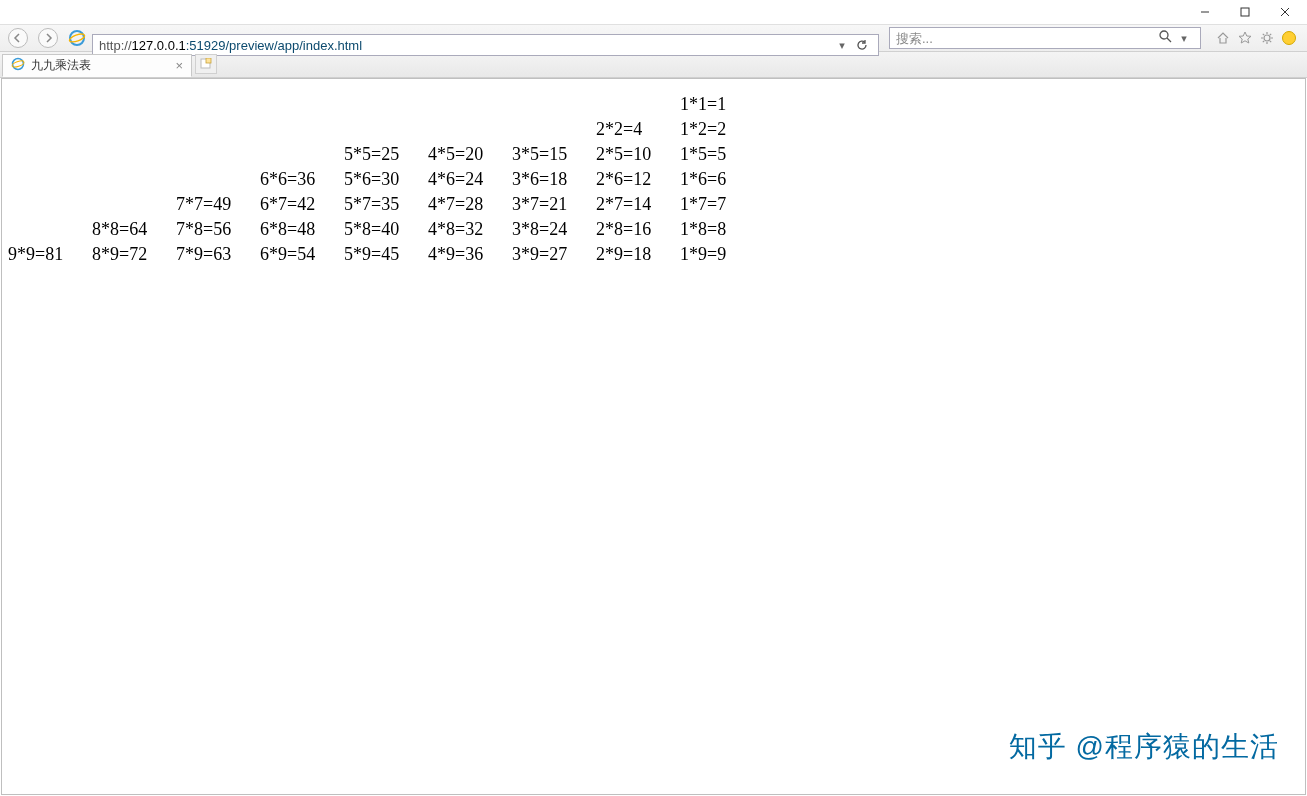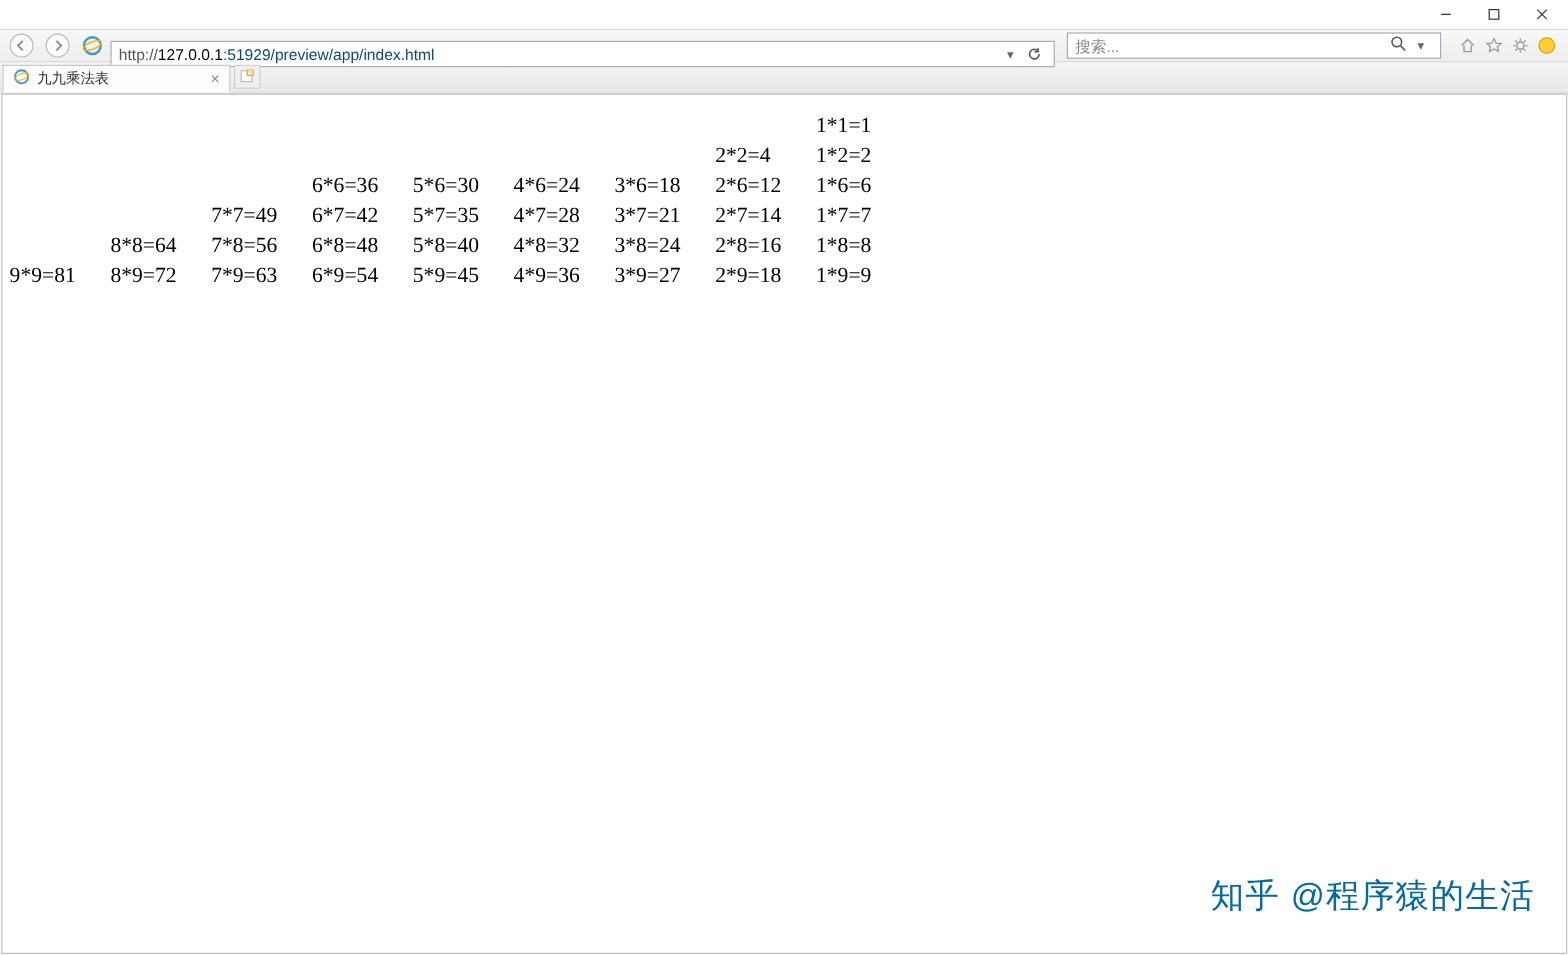--- a/index.html
+++ b/index.html
@@ -344,20 +344,31 @@
           <td></td>
           <td></td>
           <td></td>
           <td>2*2=4</td>
           <td>1*2=2</td>
         </tr>
         <tr>
           <td></td>
           <td></td>
           <td></td>
+          <td></td>
+          <td>5*5=25</td>
+          <td>4*5=20</td>
+          <td>3*5=15</td>
+          <td>2*5=10</td>
+          <td>1*5=5</td>
+        </tr>
+        <tr>
+          <td></td>
+          <td></td>
+          <td></td>
           <td>6*6=36</td>
           <td>5*6=30</td>
           <td>4*6=24</td>
           <td>3*6=18</td>
           <td>2*6=12</td>
           <td>1*6=6</td>
         </tr>
         <tr>
           <td></td>
           <td></td>

